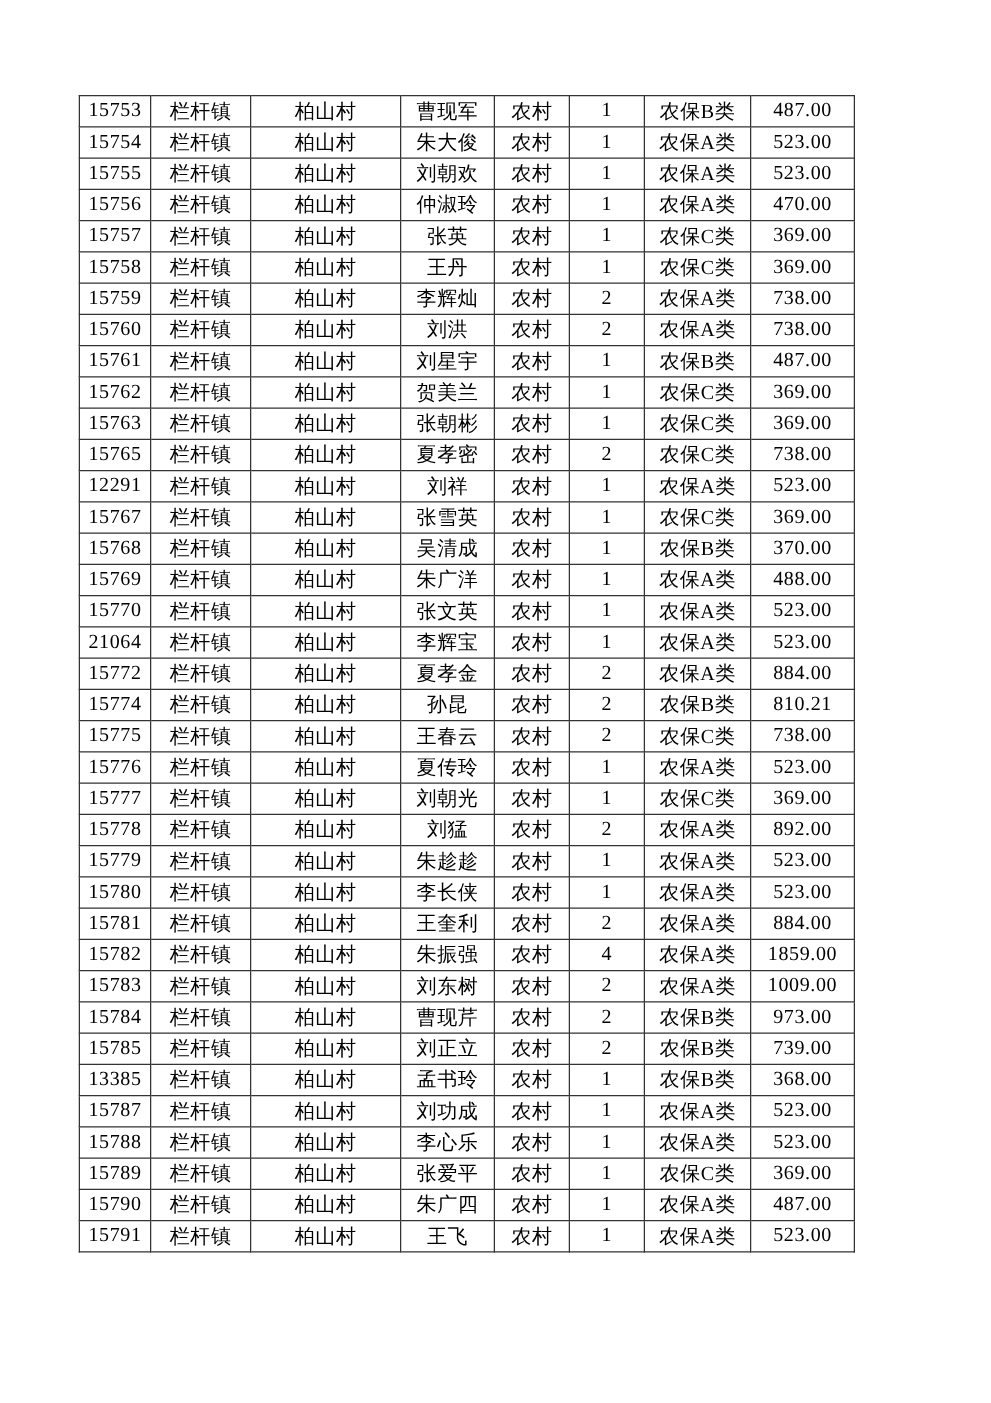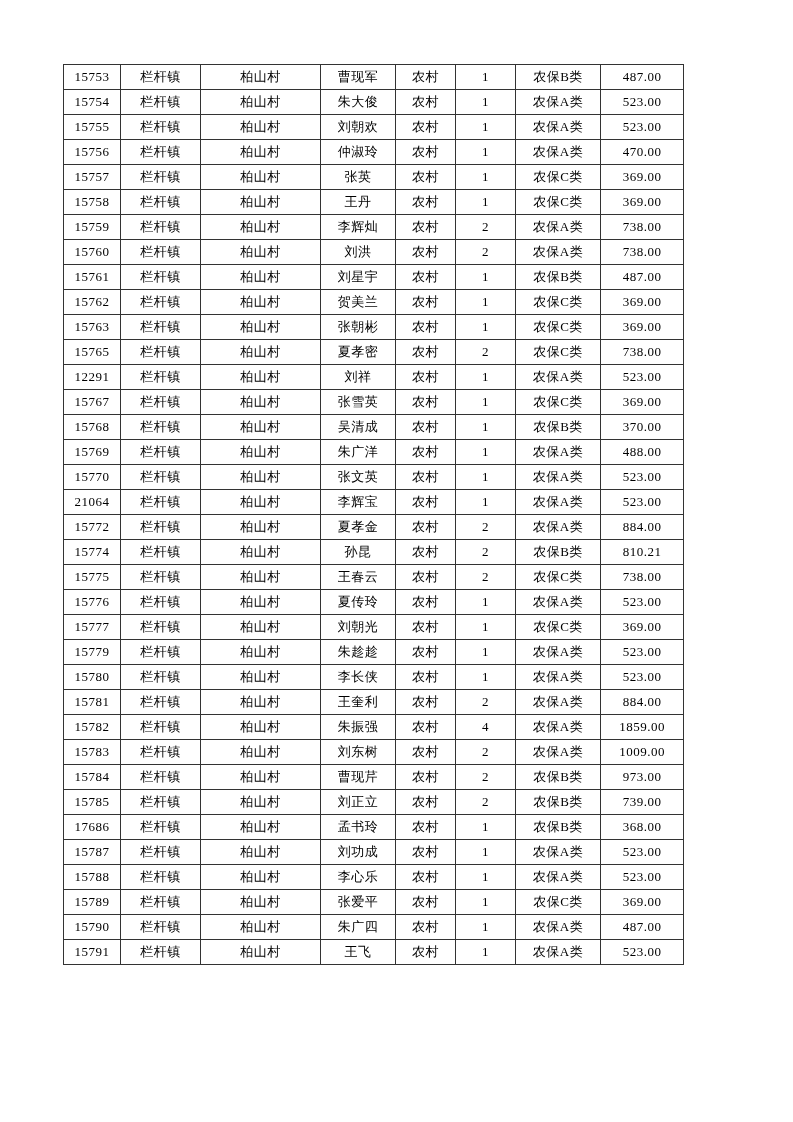--- a/index.html
+++ b/index.html
@@ -12,25 +12,25 @@
     width: 793px;
     height: 1122px;
     background: #ffffff;
     overflow: hidden;
     font-family: "Liberation Serif", "DejaVu Serif", serif;
     color: #000000;
   }
   table.records {
     position: absolute;
     left: 63px;
-    top: 64px;
+    top: 76px;
     border-collapse: collapse;
     table-layout: fixed;
     width: 620px;
-    font-size: 13px;
+    font-size: 16px;
   }
   table.records td {
     border: 1px solid #333333;
     height: 24px;
     padding: 0 2px;
     text-align: center;
     vertical-align: middle;
     white-space: nowrap;
     overflow: hidden;
     letter-spacing: 0.5px;
@@ -284,20 +284,30 @@
           <td>15777</td>
           <td>栏杆镇</td>
           <td>柏山村</td>
           <td>刘朝光</td>
           <td>农村</td>
           <td>1</td>
           <td>农保C类</td>
           <td>369.00</td>
         </tr>
         <tr>
+          <td>15778</td>
+          <td>栏杆镇</td>
+          <td>柏山村</td>
+          <td>刘猛</td>
+          <td>农村</td>
+          <td>2</td>
+          <td>农保A类</td>
+          <td>892.00</td>
+        </tr>
+        <tr>
           <td>15779</td>
           <td>栏杆镇</td>
           <td>柏山村</td>
           <td>朱趁趁</td>
           <td>农村</td>
           <td>1</td>
           <td>农保A类</td>
           <td>523.00</td>
         </tr>
         <tr>
@@ -354,21 +364,21 @@
           <td>15785</td>
           <td>栏杆镇</td>
           <td>柏山村</td>
           <td>刘正立</td>
           <td>农村</td>
           <td>2</td>
           <td>农保B类</td>
           <td>739.00</td>
         </tr>
         <tr>
-          <td>17686</td>
+          <td>13385</td>
           <td>栏杆镇</td>
           <td>柏山村</td>
           <td>孟书玲</td>
           <td>农村</td>
           <td>1</td>
           <td>农保B类</td>
           <td>368.00</td>
         </tr>
         <tr>
           <td>15787</td>

